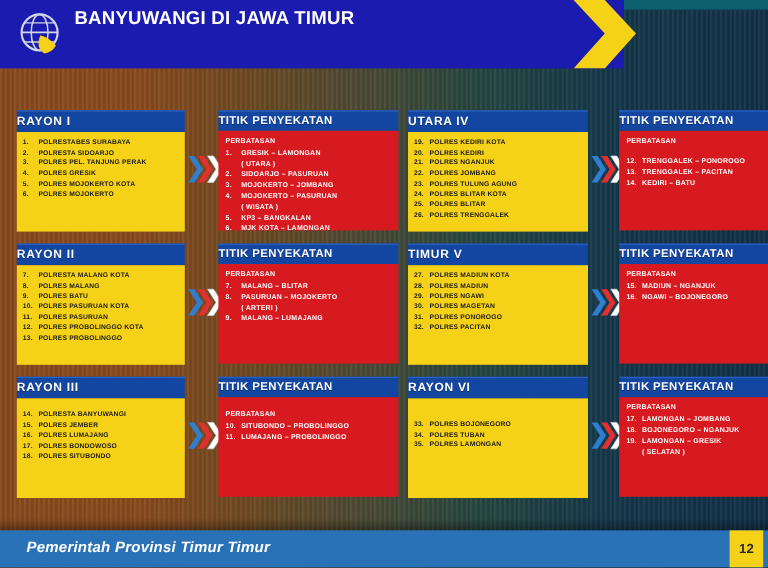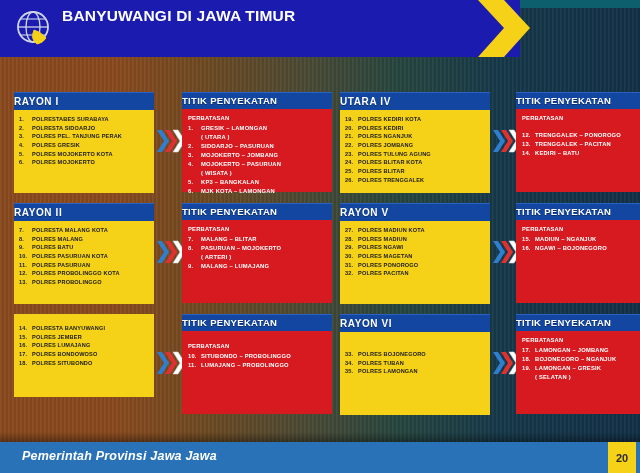--- a/index.html
+++ b/index.html
@@ -353,21 +353,21 @@
             </div>
           <div class="cont">( ARTERI )</div>
           <div class="row">
               <span class="num">9.</span>
               <span class="txt">MALANG – LUMAJANG</span>
             </div>
         </div>
       </div>
 
       <div class="panel p-rayon-r">
-        <div class="hdr">RAYON V</div>
+        <div class="hdr">TIMUR V</div>
         <div class="body-yellow h2">
           <div class="row">
               <span class="num">27.</span>
               <span class="txt">POLRES MADIUN KOTA</span>
             </div>
           <div class="row">
               <span class="num">28.</span>
               <span class="txt">POLRES MADIUN</span>
             </div>
           <div class="row">
@@ -411,20 +411,21 @@
               <span class="num">16.</span>
               <span class="txt">NGAWI – BOJONEGORO</span>
             </div>
         </div>
       </div>
     </div>
 
     <div class="band b3">
 
       <div class="panel p-rayon-l">
+        <div class="hdr">RAYON III</div>
         <div class="body-yellow h1">
           <div style="height:5px"></div>
           <div class="row">
               <span class="num">14.</span>
               <span class="txt">POLRESTA BANYUWANGI</span>
             </div>
           <div class="row">
               <span class="num">15.</span>
               <span class="txt">POLRES JEMBER</span>
             </div>
@@ -516,17 +517,17 @@
             </div>
           <div class="cont">( SELATAN )</div>
         </div>
       </div>
     </div>
 
   </div>
 
   <div class="footer-shadow"></div>
   <div class="footer">
-    <div class="footer-text">Pemerintah Provinsi Jawa Jawa</div>
-    <div class="page-badge">20</div>
+    <div class="footer-text">Pemerintah Provinsi Timur Timur</div>
+    <div class="page-badge">12</div>
   </div>
 
 </div>
 
 </body></html>

